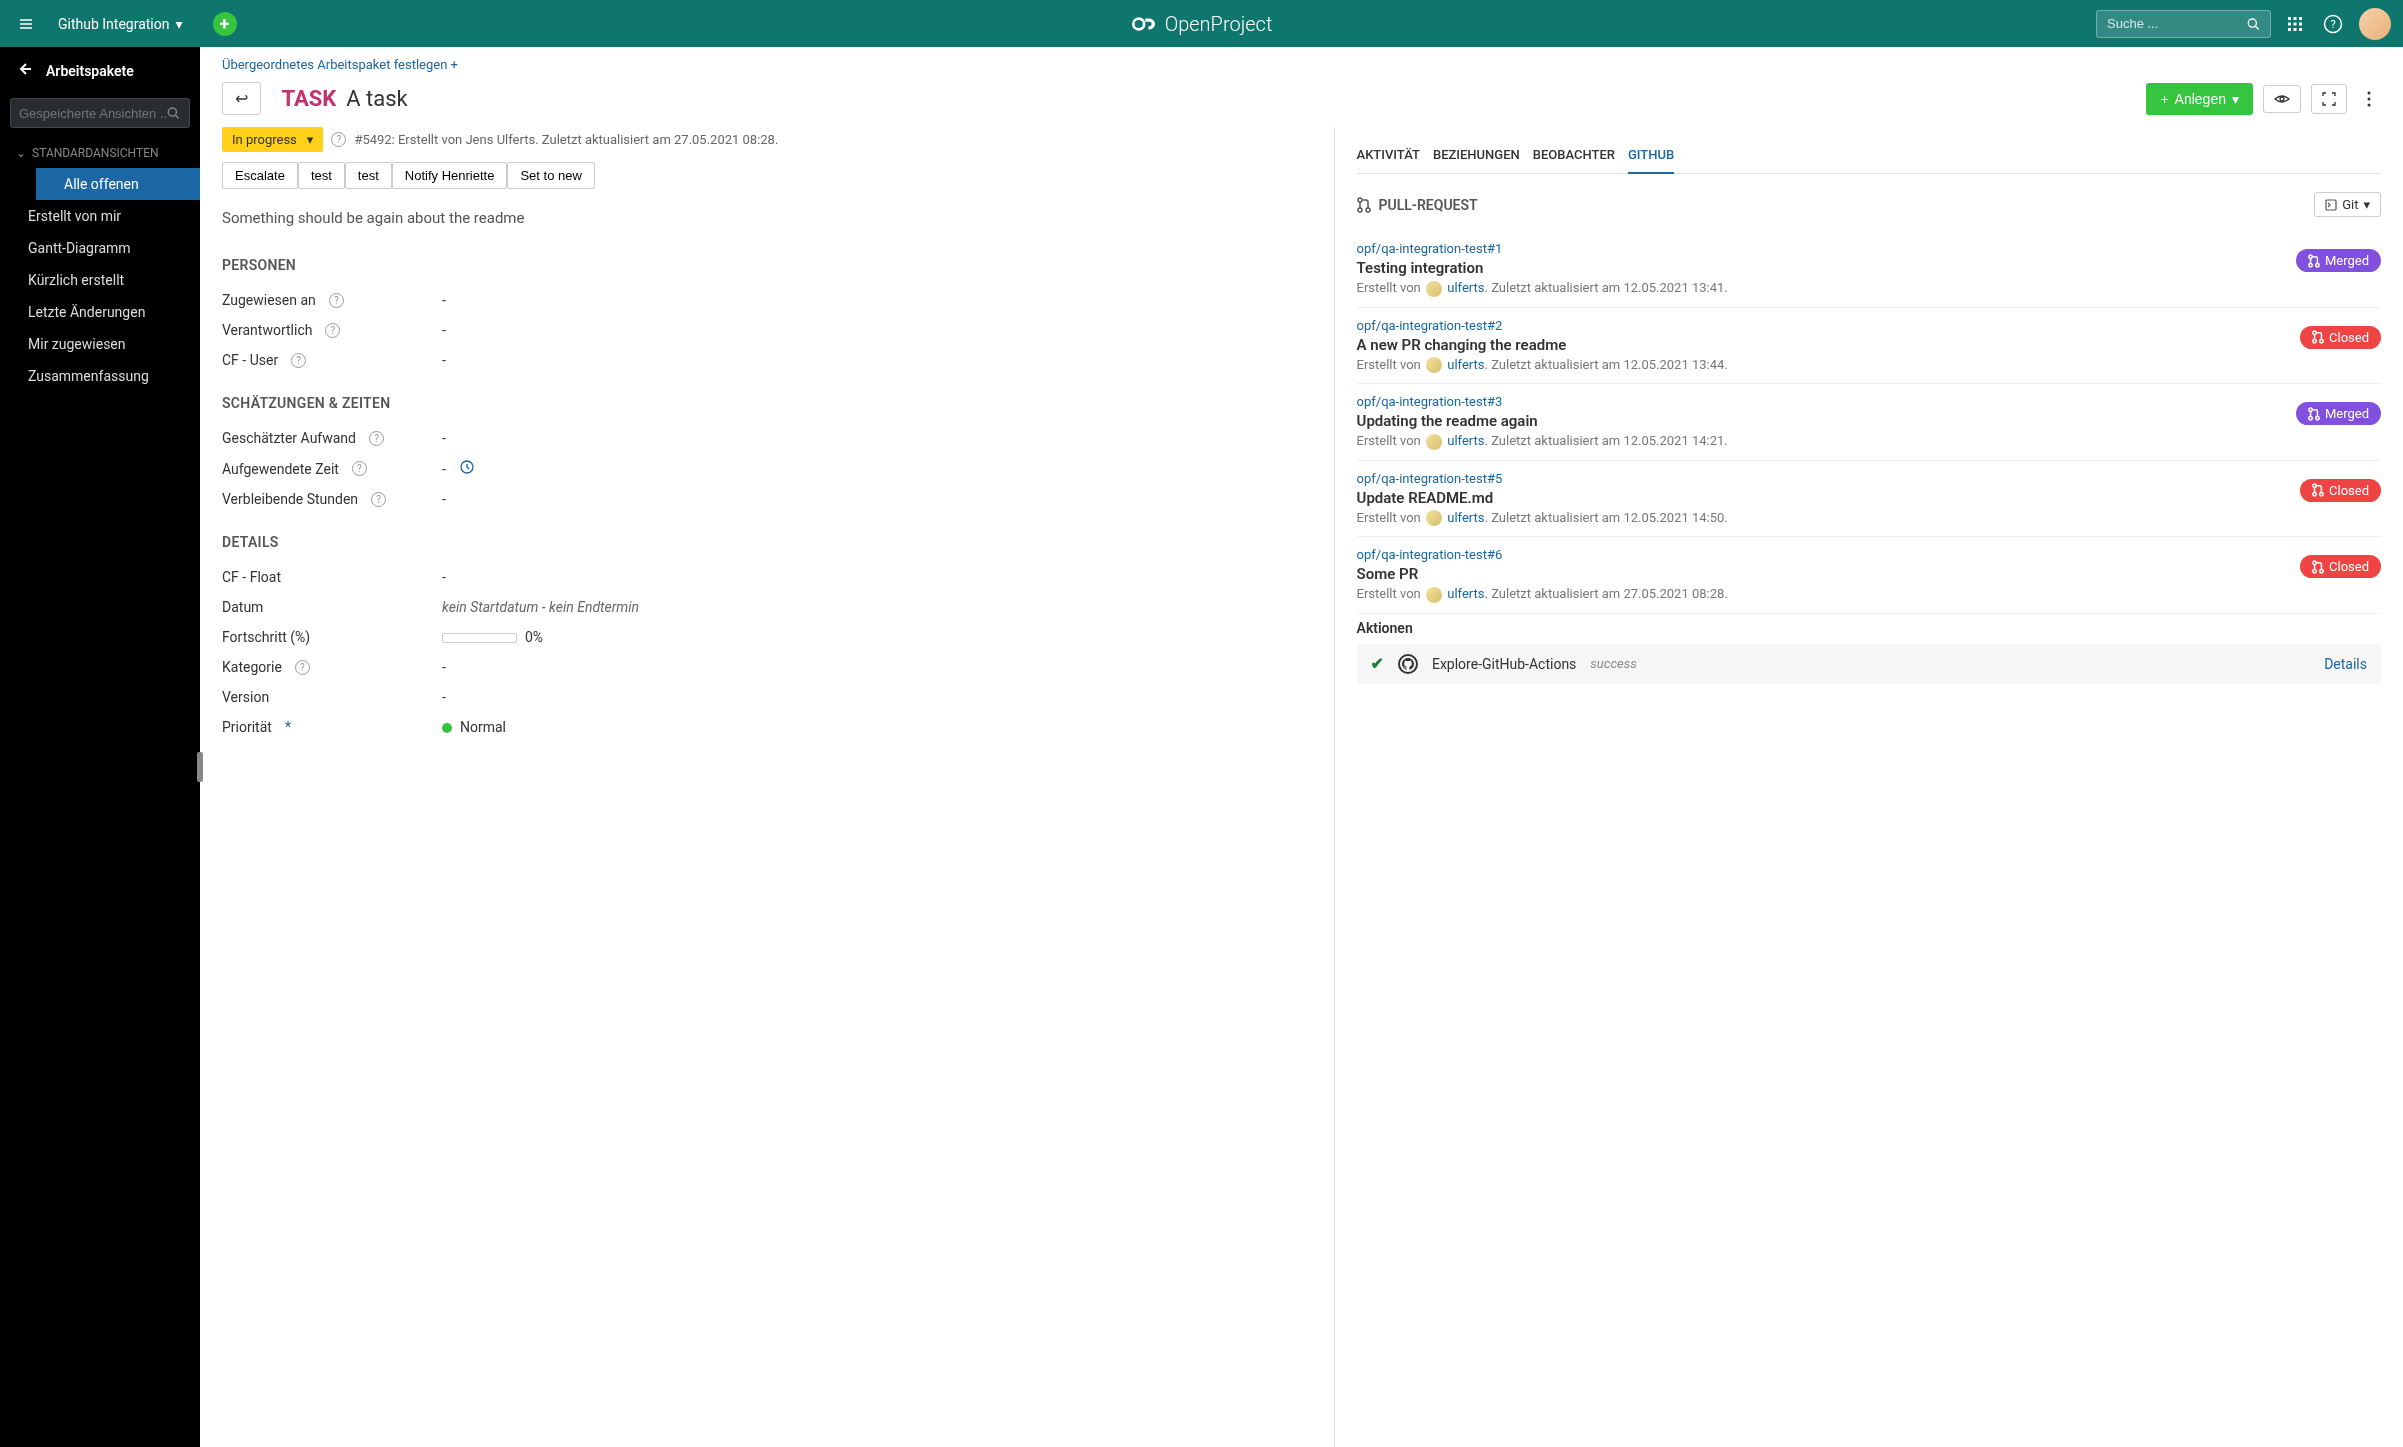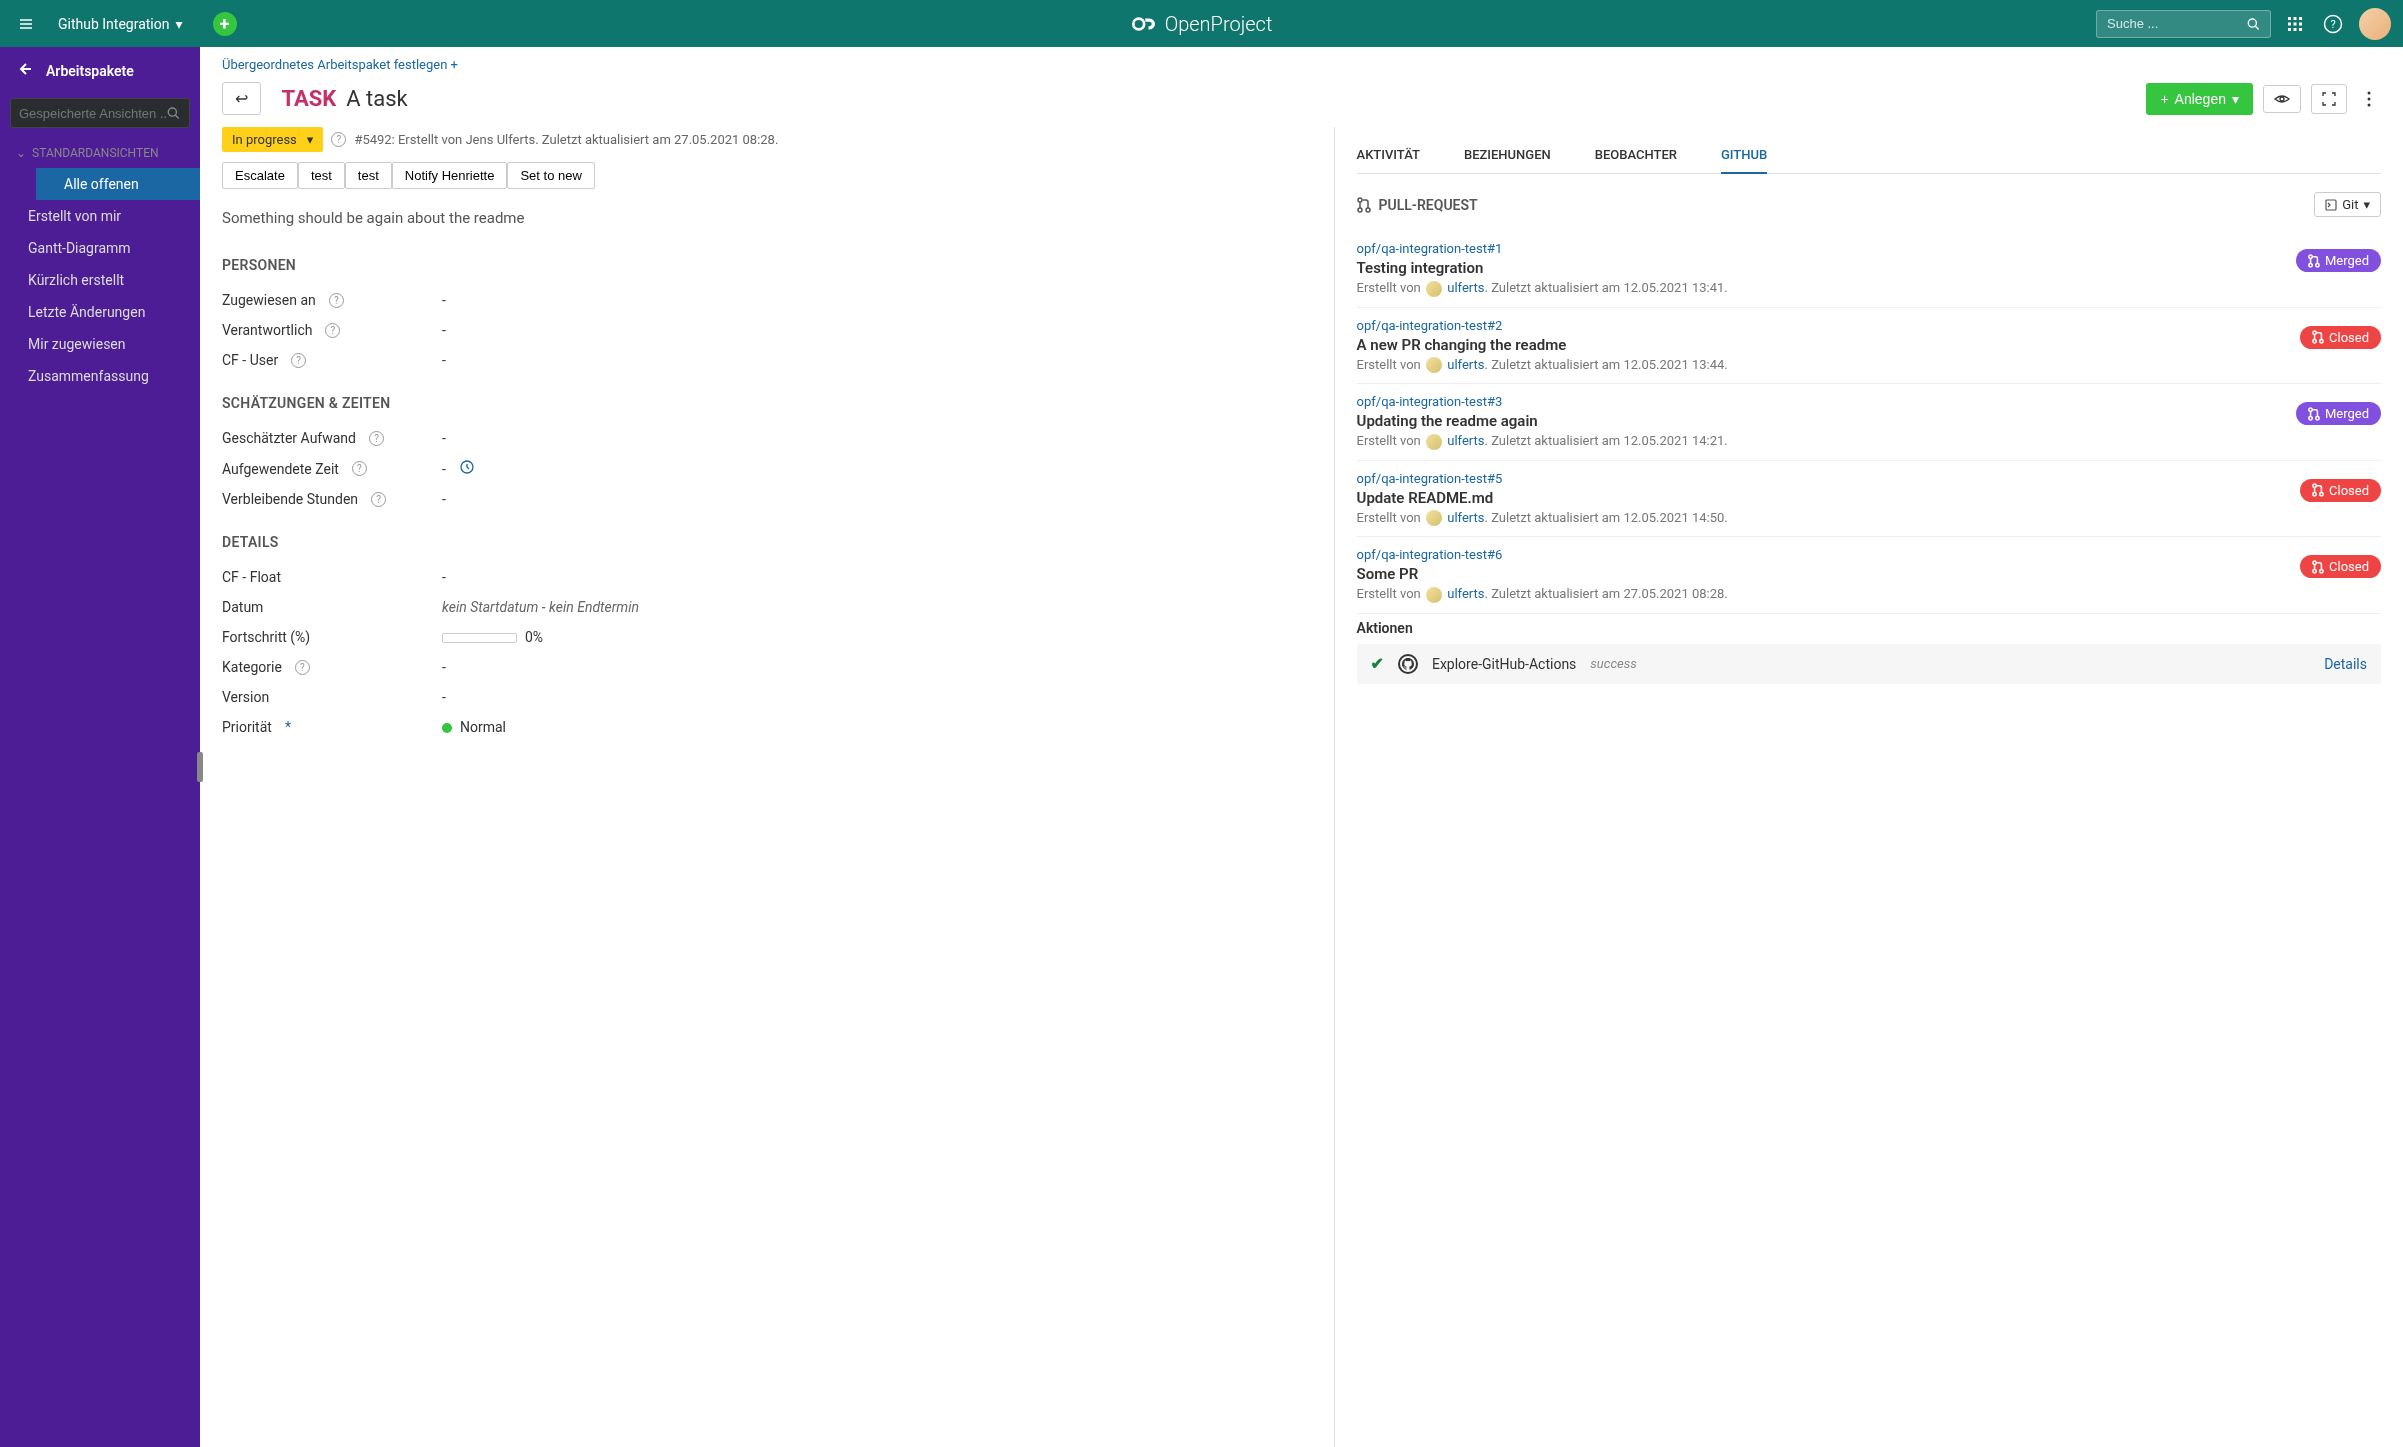--- a/index.html
+++ b/index.html
@@ -10,21 +10,21 @@
 .topbar .project-select { margin-left: 18px; display: flex; align-items: center; gap: 6px; cursor: pointer; font-size: 14px; }
 .topbar .plus-circle { width: 24px; height: 24px; background: #35c53f; border-radius: 50%; display: flex; align-items: center; justify-content: center; margin-left: 30px; cursor: pointer; color:#fff; font-size:18px; font-weight:bold;}
 .topbar .brand { position: absolute; left: 50%; transform: translateX(-50%); display: flex; align-items: center; gap: 8px; font-size: 20px; font-weight: 300; }
 .topbar .right { margin-left: auto; display: flex; align-items: center; gap: 12px; }
 .search-box { background: rgba(255,255,255,0.15); border: 1px solid rgba(255,255,255,0.3); border-radius: 3px; padding: 5px 10px; display: flex; align-items: center; width: 175px; }
 .search-box input { background: transparent; border: none; color: #fff; outline: none; width: 100%; font-size: 13px; }
 .search-box input::placeholder { color: rgba(255,255,255,0.8); }
 .icon-btn { cursor: pointer; padding: 4px; display:flex; align-items:center; justify-content:center;}
 .avatar { width: 32px; height: 32px; border-radius: 50%; background: linear-gradient(135deg,#f5d0a9,#e8b07a); }
 .body { flex: 1; display: flex; overflow: hidden; }
-.sidebar { width: 200px; background: #4c1d95; color: #ccc; display: flex; flex-direction: column; }
+.sidebar { width: 200px; background: #000000; color: #ccc; display: flex; flex-direction: column; }
 .sidebar-header { display: flex; align-items: center; gap: 14px; padding: 14px 16px; color: #fff; }
 .sidebar-header .back { cursor: pointer; }
 .sidebar-header .title { font-weight: 600; font-size: 14px; }
 .sidebar-search { margin: 4px 10px 10px; background: #2a2d2f; border: 1px solid #444; border-radius: 3px; padding: 6px 8px; display: flex; align-items: center; }
 .sidebar-search input { background: transparent; border: none; color: #ccc; outline: none; width: 100%; font-size: 13px; }
 .sidebar-section { padding: 8px 16px; font-size: 12px; color: #888; text-transform: uppercase; display: flex; align-items: center; gap: 6px; cursor:pointer;}
 .sidebar-item { padding: 8px 16px 8px 28px; cursor: pointer; font-size: 14px; color: #ddd; }
 .sidebar-item.active { background: #1a67a3; color: #fff; margin-left: 36px; }
 .main { flex: 1; display: flex; flex-direction: column; overflow: hidden; background: #fff; }
 .breadcrumb { padding: 10px 22px 6px; color: #1a67a3; font-size: 13px; }
@@ -43,21 +43,21 @@
 .status-badge { background: #ffd01a; padding: 5px 10px; border-radius: 2px; cursor: pointer; display: flex; align-items: center; gap: 10px; font-size:13px;}
 .meta-text { color: #666; font-size: 13px; }
 .action-buttons { display: flex; margin-bottom: 20px; flex-wrap:wrap;}
 .action-buttons button { border: 1px solid #ccc; background: #fff; padding: 5px 12px; border-radius: 2px; cursor: pointer; font-size: 13px; }
 .description { color: #555; font-size: 15px; margin-bottom: 30px; }
 .section-title { font-size: 14px; font-weight: 600; color: #555; margin: 20px 0 12px; text-transform: uppercase; letter-spacing: 0.3px; }
 .field-row { display: flex; align-items: center; padding: 7px 0; }
 .field-row .label { width: 220px; color: #333; display: flex; align-items: center; gap: 13px; font-size:14px;}
 .field-row .value { color: #333; font-style:normal; font-size:14px;}
 .help-icon { width: 15px; height: 15px; border: 1px solid #999; border-radius: 50%; display: inline-flex; align-items: center; justify-content: center; font-size: 10px; color: #999; cursor:pointer;}
-.tabs { display: flex; gap: 44px; border-bottom: 1px solid #e0e0e0; margin-bottom: 18px; padding-top:10px;}
+.tabs { display: flex; gap: 13px; border-bottom: 1px solid #e0e0e0; margin-bottom: 18px; padding-top:10px;}
 .tab { padding: 10px 0; cursor: pointer; color: #333; font-size: 13px; font-weight:500;}
 .tab.active { color: #1a67a3; border-bottom: 2px solid #1a67a3; margin-bottom: -1px; }
 .pr-section-header { display: flex; align-items: center; justify-content: space-between; margin-bottom: 14px; }
 .pr-section-header .title { font-weight: 600; color: #555; font-size: 14px; display:flex; align-items:center; gap:8px;}
 .git-dropdown { border: 1px solid #ccc; border-radius: 3px; padding: 4px 10px; cursor: pointer; font-size: 13px; display:flex; align-items:center; gap:5px;}
 .pr-item { border-bottom: 1px solid #eee; padding: 10px 0; position: relative; }
 .pr-item:last-of-type { border-bottom:none;}
 .pr-repo { color: #1a67a3; font-size: 13px; cursor:pointer;}
 .pr-title { font-weight: 600; font-size: 15px; margin: 3px 0; }
 .pr-meta { color: #777; font-size: 13px; }

